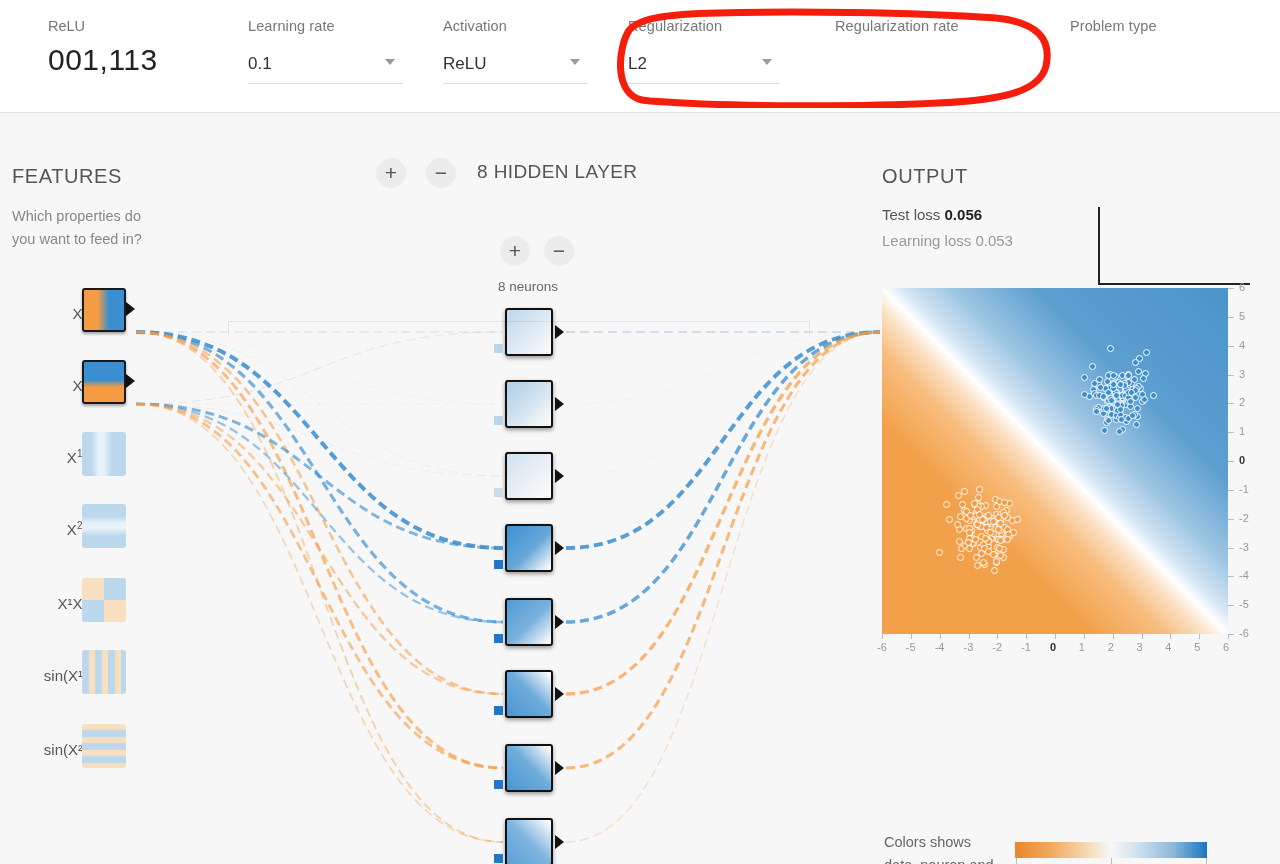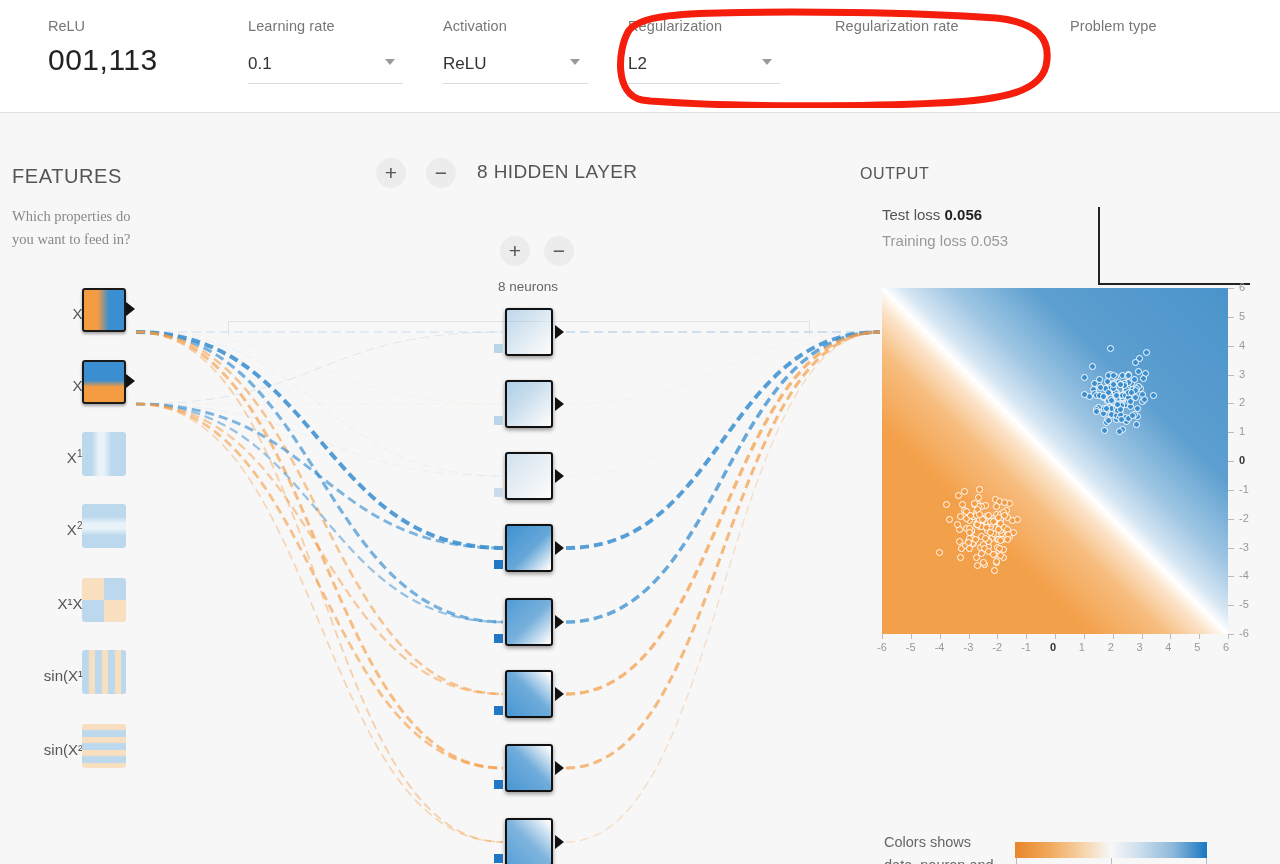--- a/index.html
+++ b/index.html
@@ -51,21 +51,21 @@
   
   #stage { position:absolute; left:0; top:113px; width:1280px; height:751px; }
 
   
   #features-title {
     position:absolute; left:12px; top:52px;
     font-size:20px; color:#555; letter-spacing:.6px;
   }
   #features-sub {
     position:absolute; left:12px; top:92px; width:140px;
-    font-size:14.5px; line-height:23px; color:#888;font-family:Liberation Serif, serif;
+    font-size:14.5px; line-height:23px; color:#888;
   }
   .feat-row { position:absolute; left:0; width:180px; height:50px; }
   .feat-label {
     position:absolute; right:92px; top:50%; transform:translateY(-50%);
     font-size:15px; color:#555; white-space:nowrap;
   }
   .feat-label sup { font-size:10px; vertical-align:super; }
   .feat-box {
     position:absolute; left:82px; top:0; width:44px; height:44px;
     border-radius:3px; overflow:hidden;
@@ -121,22 +121,22 @@
     border-top:7px solid transparent;
     border-bottom:7px solid transparent;
     border-left:9px solid #111;
   }
   .neuron-bias {
     position:absolute; width:9px; height:9px;
   }
 
   
   #output-title {
-    position:absolute; left:860px; top:52px;
-    font-size:16px; color:#555; letter-spacing:.6px;
+    position:absolute; left:882px; top:52px;
+    font-size:20px; color:#555; letter-spacing:.6px;
   }
   #test-loss {
     position:absolute; left:882px; top:93px; font-size:15px; color:#555;
   }
   #test-loss b { color:#222; }
   #train-loss {
     position:absolute; left:882px; top:119px; font-size:15px; color:#999;
   }
   #loss-axes {
     position:absolute; left:1098px; top:94px; width:152px; height:78px;
@@ -342,21 +342,21 @@
       </div>
     </div>
 
 
   <div id="output-title">OUTPUT</div>
   <div id="test-loss">
     <span>Test loss</span>
     <b>0.056</b>
   </div>
   <div id="train-loss">
-    <span>Training loss</span>
+    <span>Learning loss</span>
     <span>0.053</span>
   </div>
   <div id="loss-axes"></div>
 
   <div id="heatmap">
     <div id="heat-bg" style="background: linear-gradient(45deg, rgb(243, 160, 74) 0%, rgb(243, 160, 74) 30%, rgb(247, 189, 127) 41%, rgb(251, 227, 200) 47%, rgb(255, 255, 255) 50%, rgb(214, 230, 243) 53%, rgb(158, 197, 227) 60%, rgb(93, 159, 208) 72%, rgb(74, 148, 203) 100%);"></div>
     <div id="dots">
         <div class="dot" style="left: 240.447px; top: 112.013px; background: rgb(59, 143, 208);"></div>
         <div class="dot" style="left: 234.653px; top: 106.161px; background: rgb(59, 143, 208);"></div>
         <div class="dot" style="left: 242.312px; top: 91.1085px; background: rgb(59, 143, 208);"></div>

